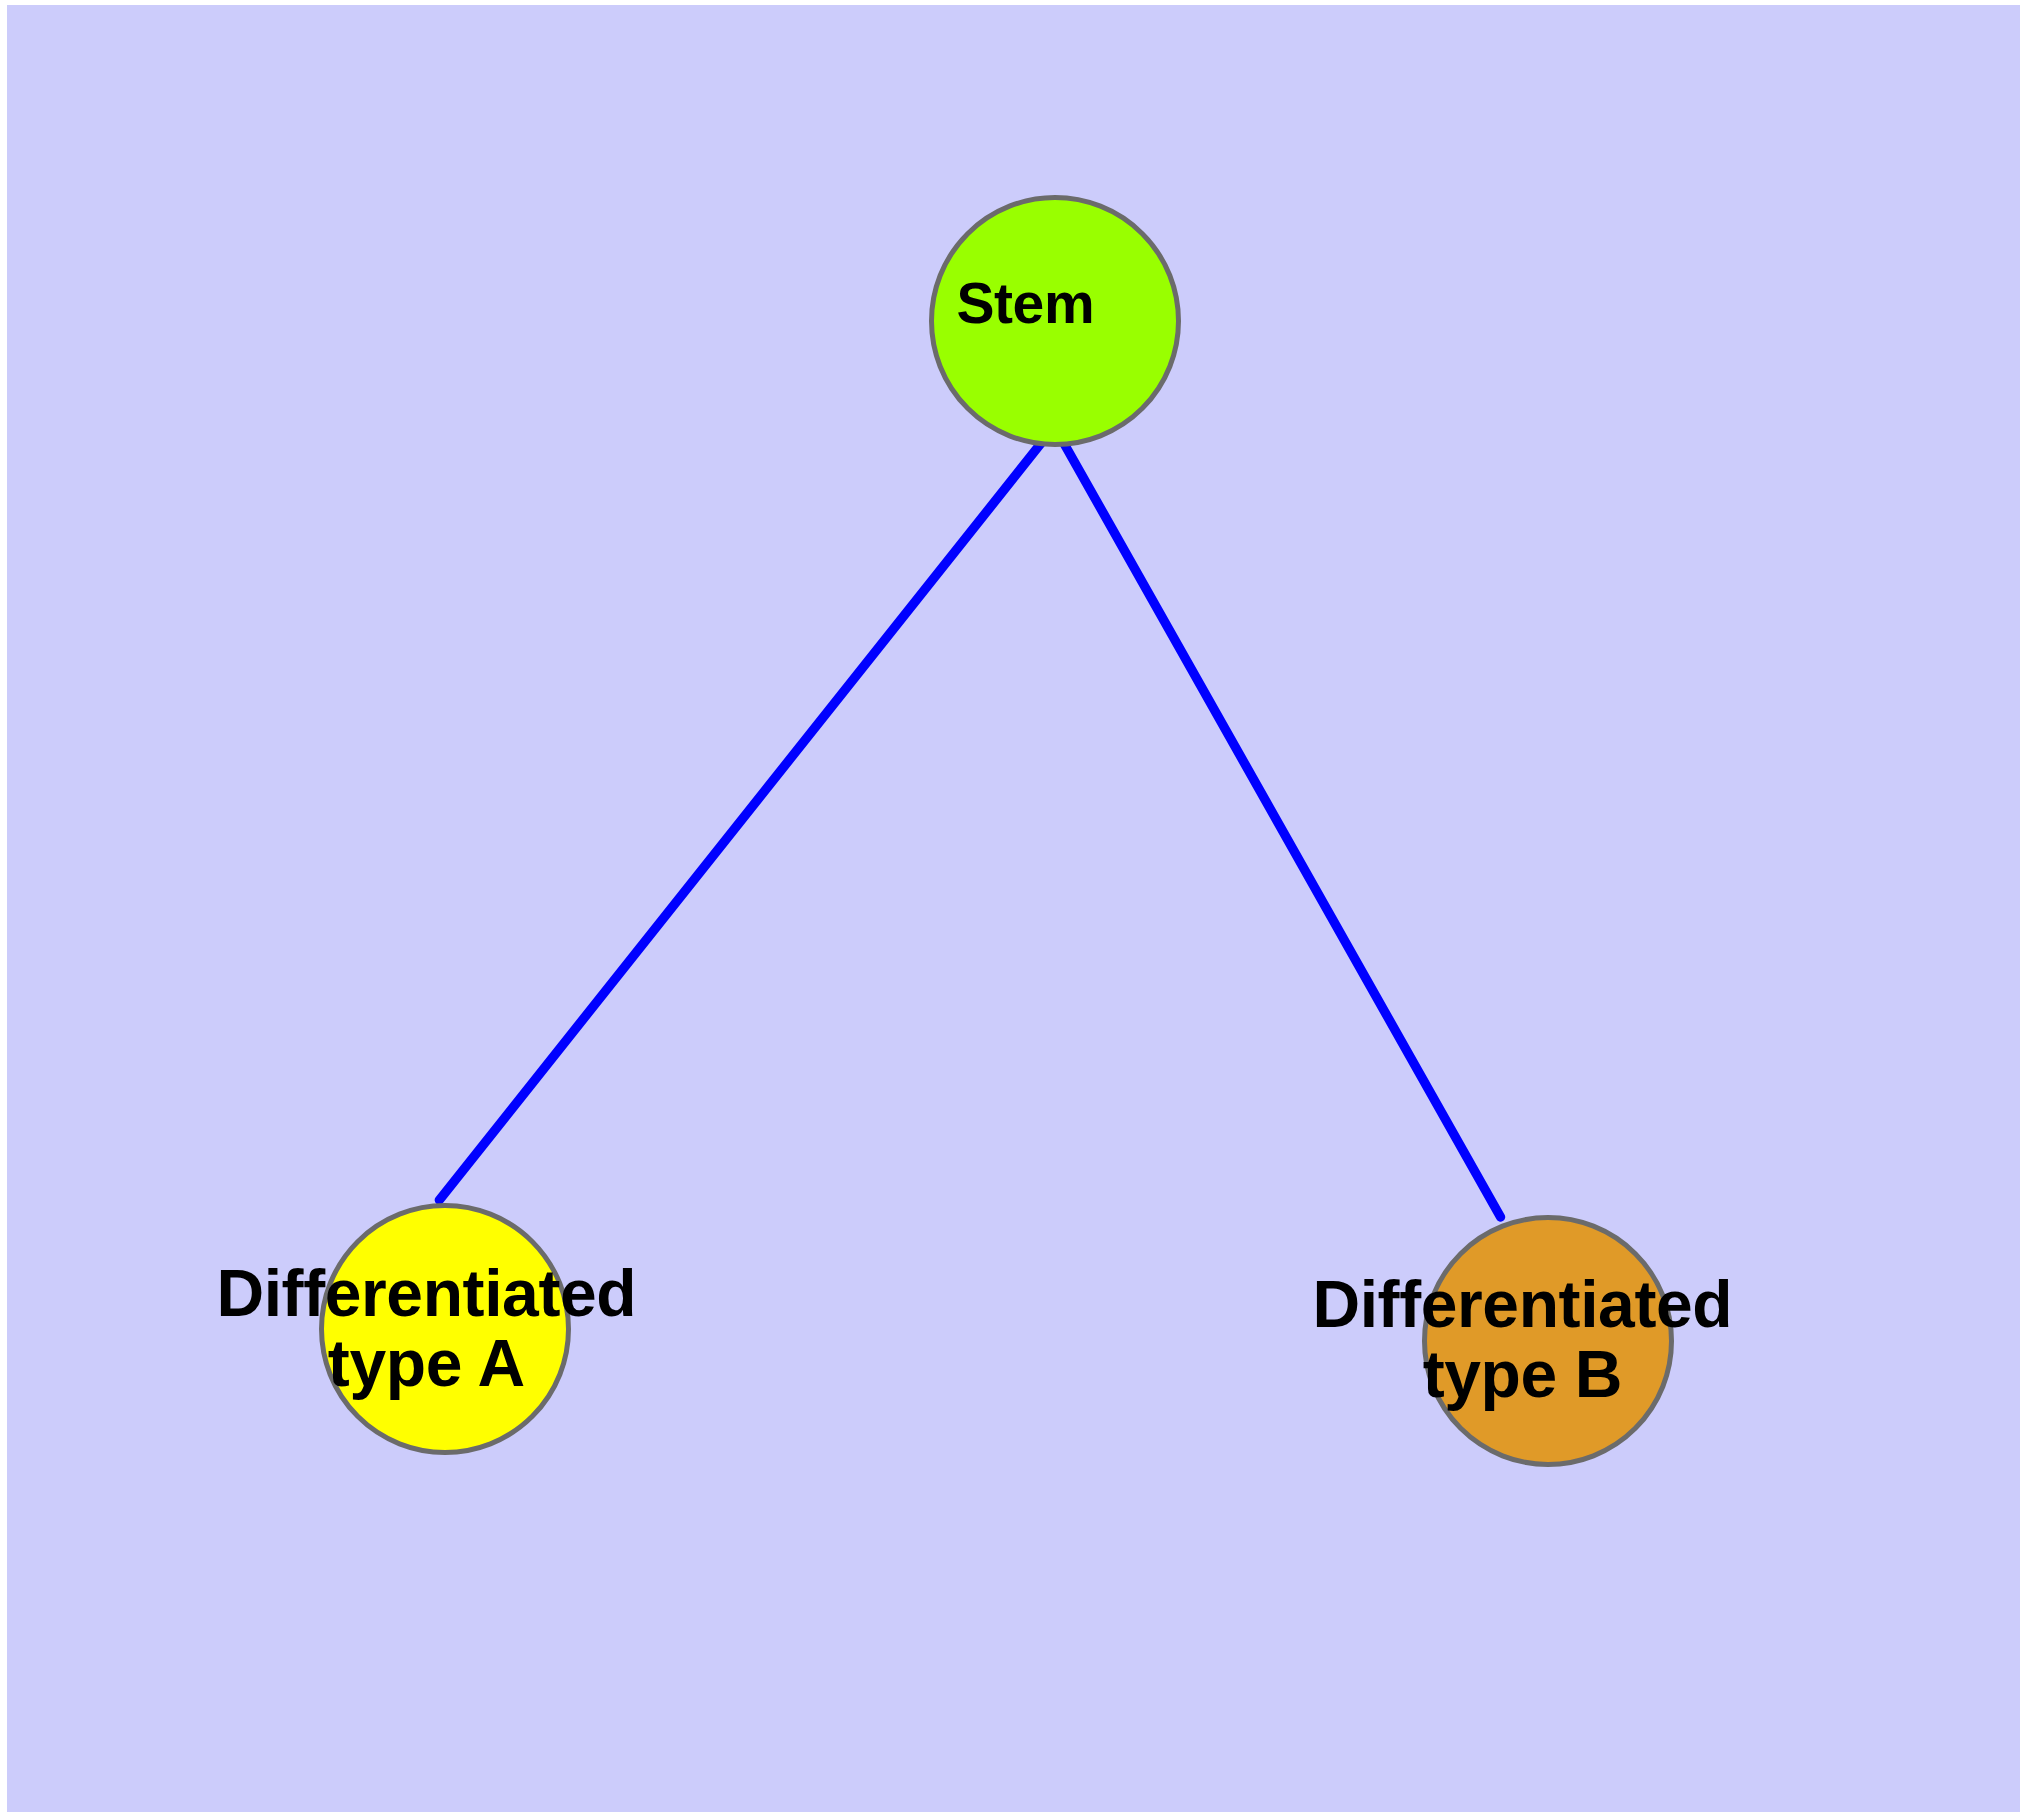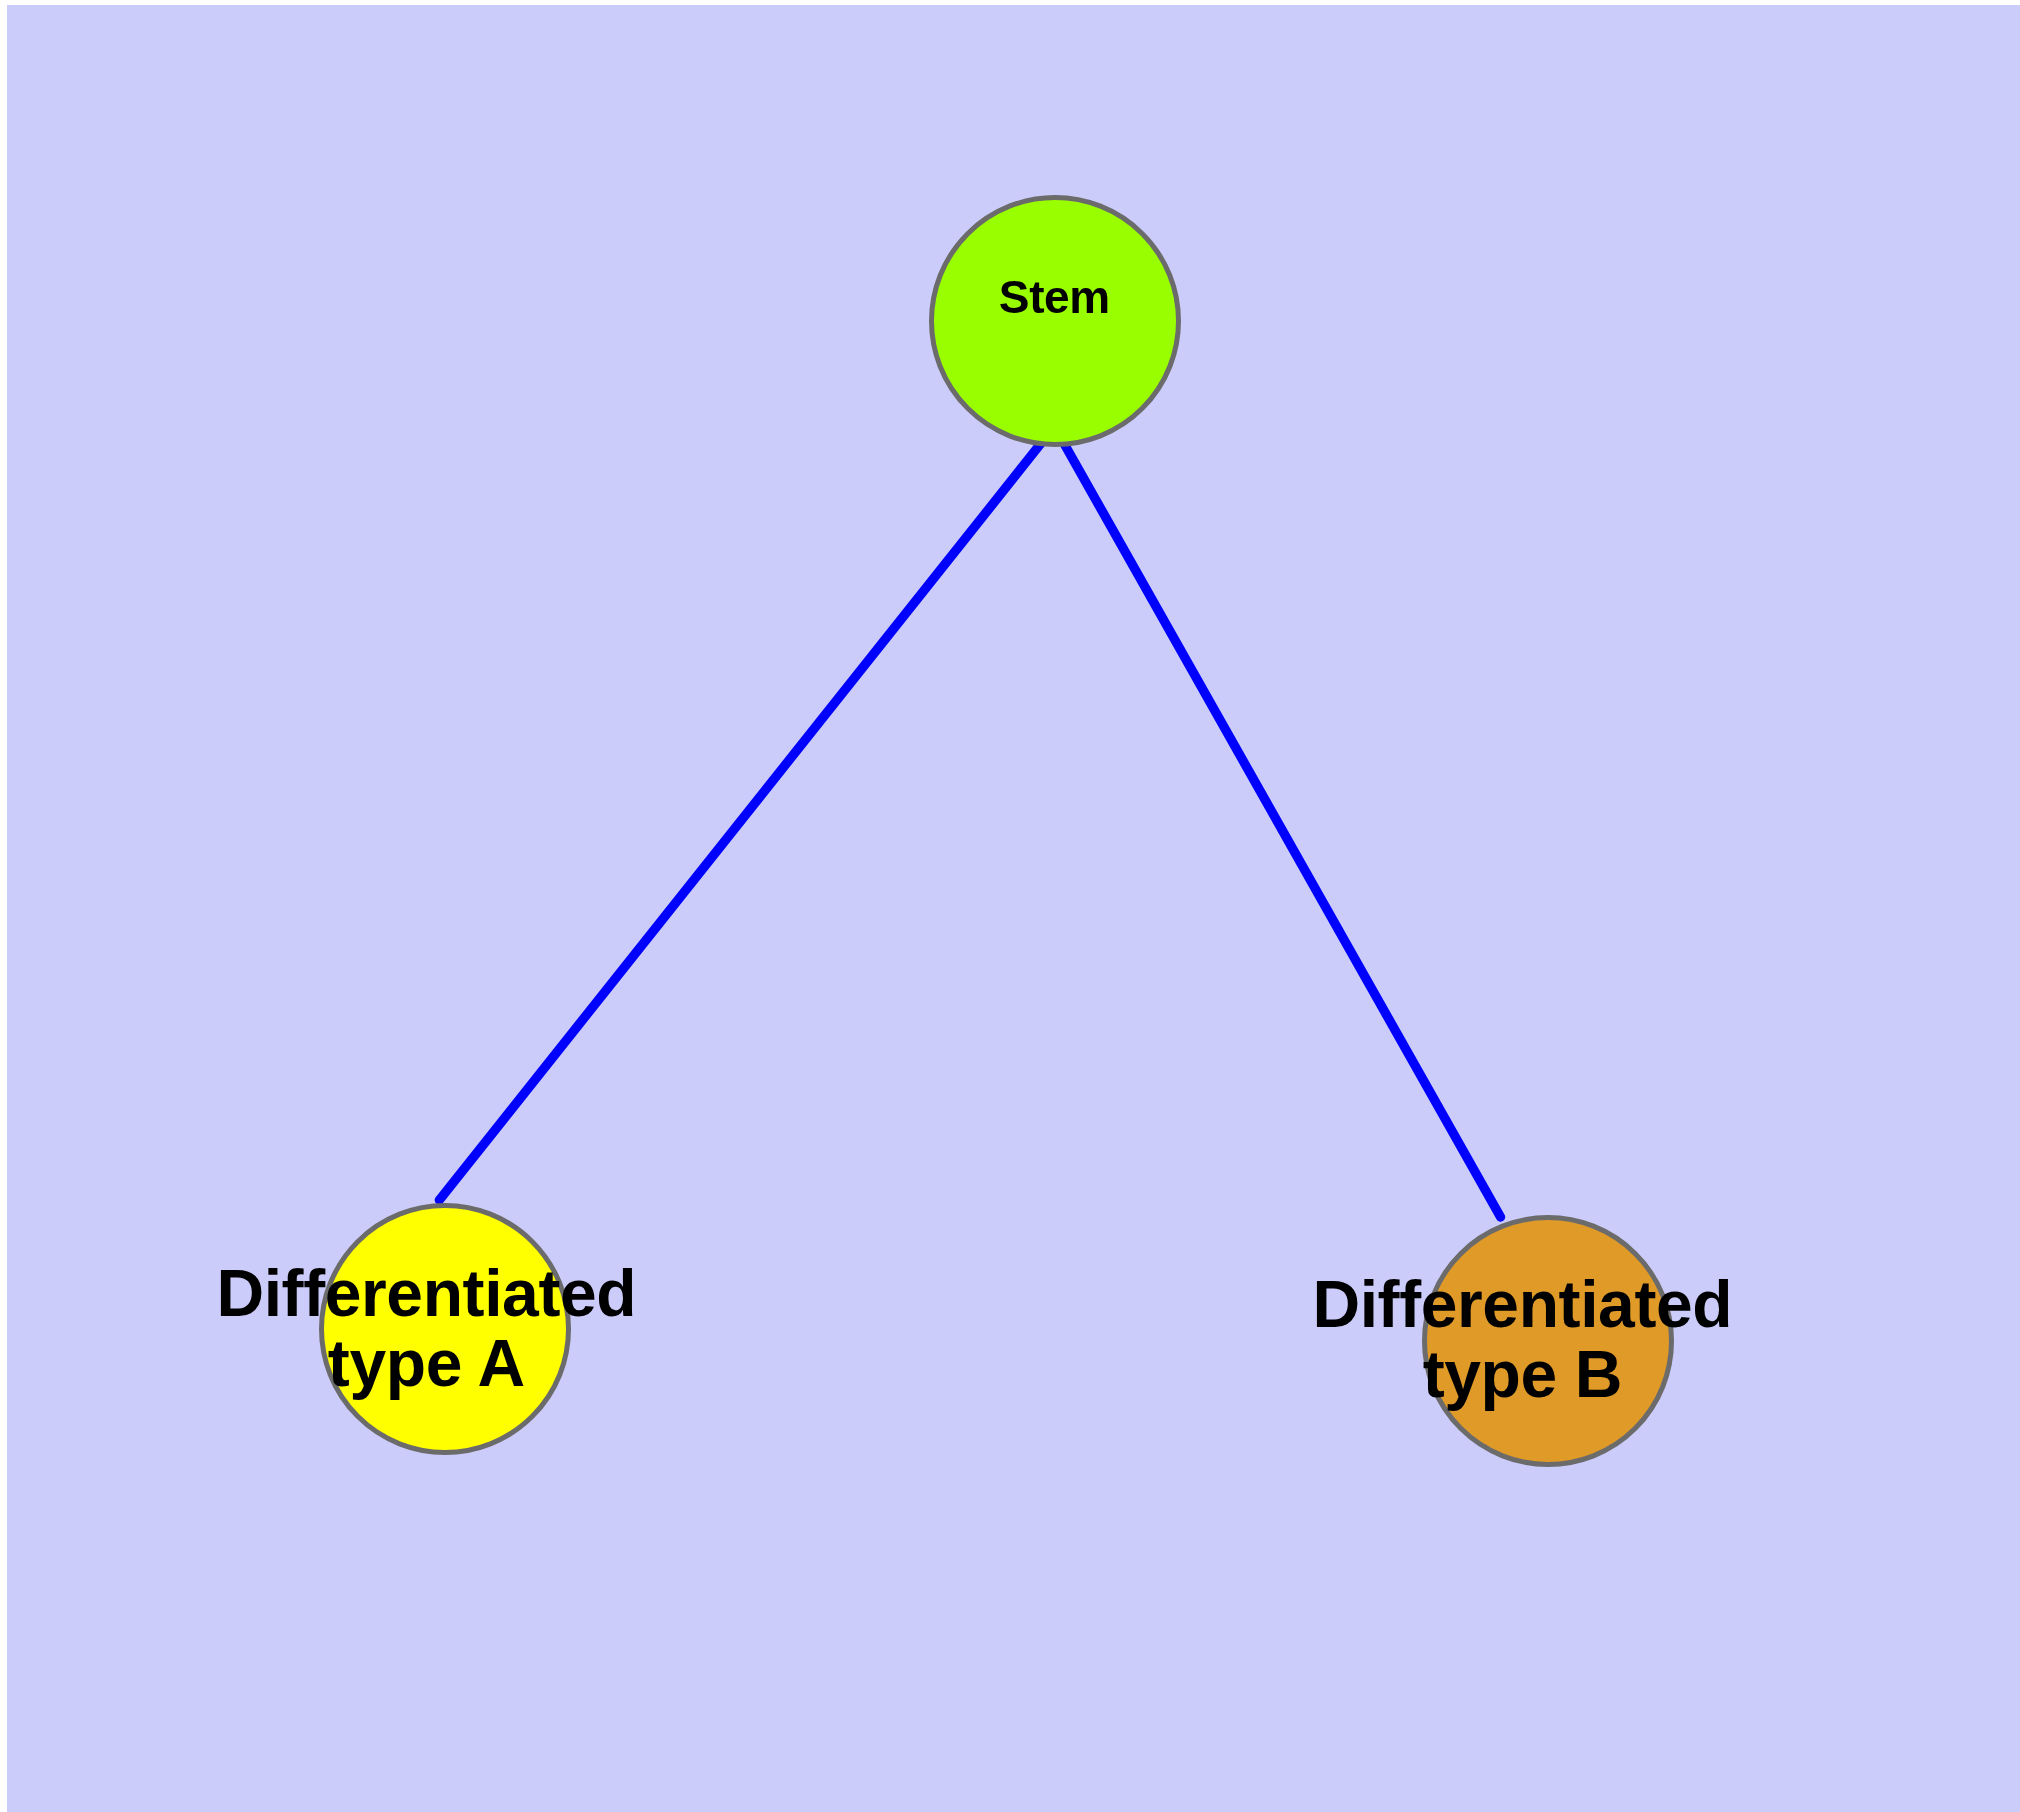--- a/index.html
+++ b/index.html
@@ -59,24 +59,24 @@
 
   
   #node-stem {
     left: 922px;
     top: 190px;
     width: 252px;
     height: 252px;
     background: #99ff00;
   }
   #label-stem {
-    left: 878px;
+    left: 849px;
     top: 268px;
     width: 339px;
-    font-size: 46px;
+    font-size: 57px;
   }
 
   
   #node-diff-a {
     left: 312px;
     top: 1198px;
     width: 252px;
     height: 252px;
     background: #ffff00;
   }

